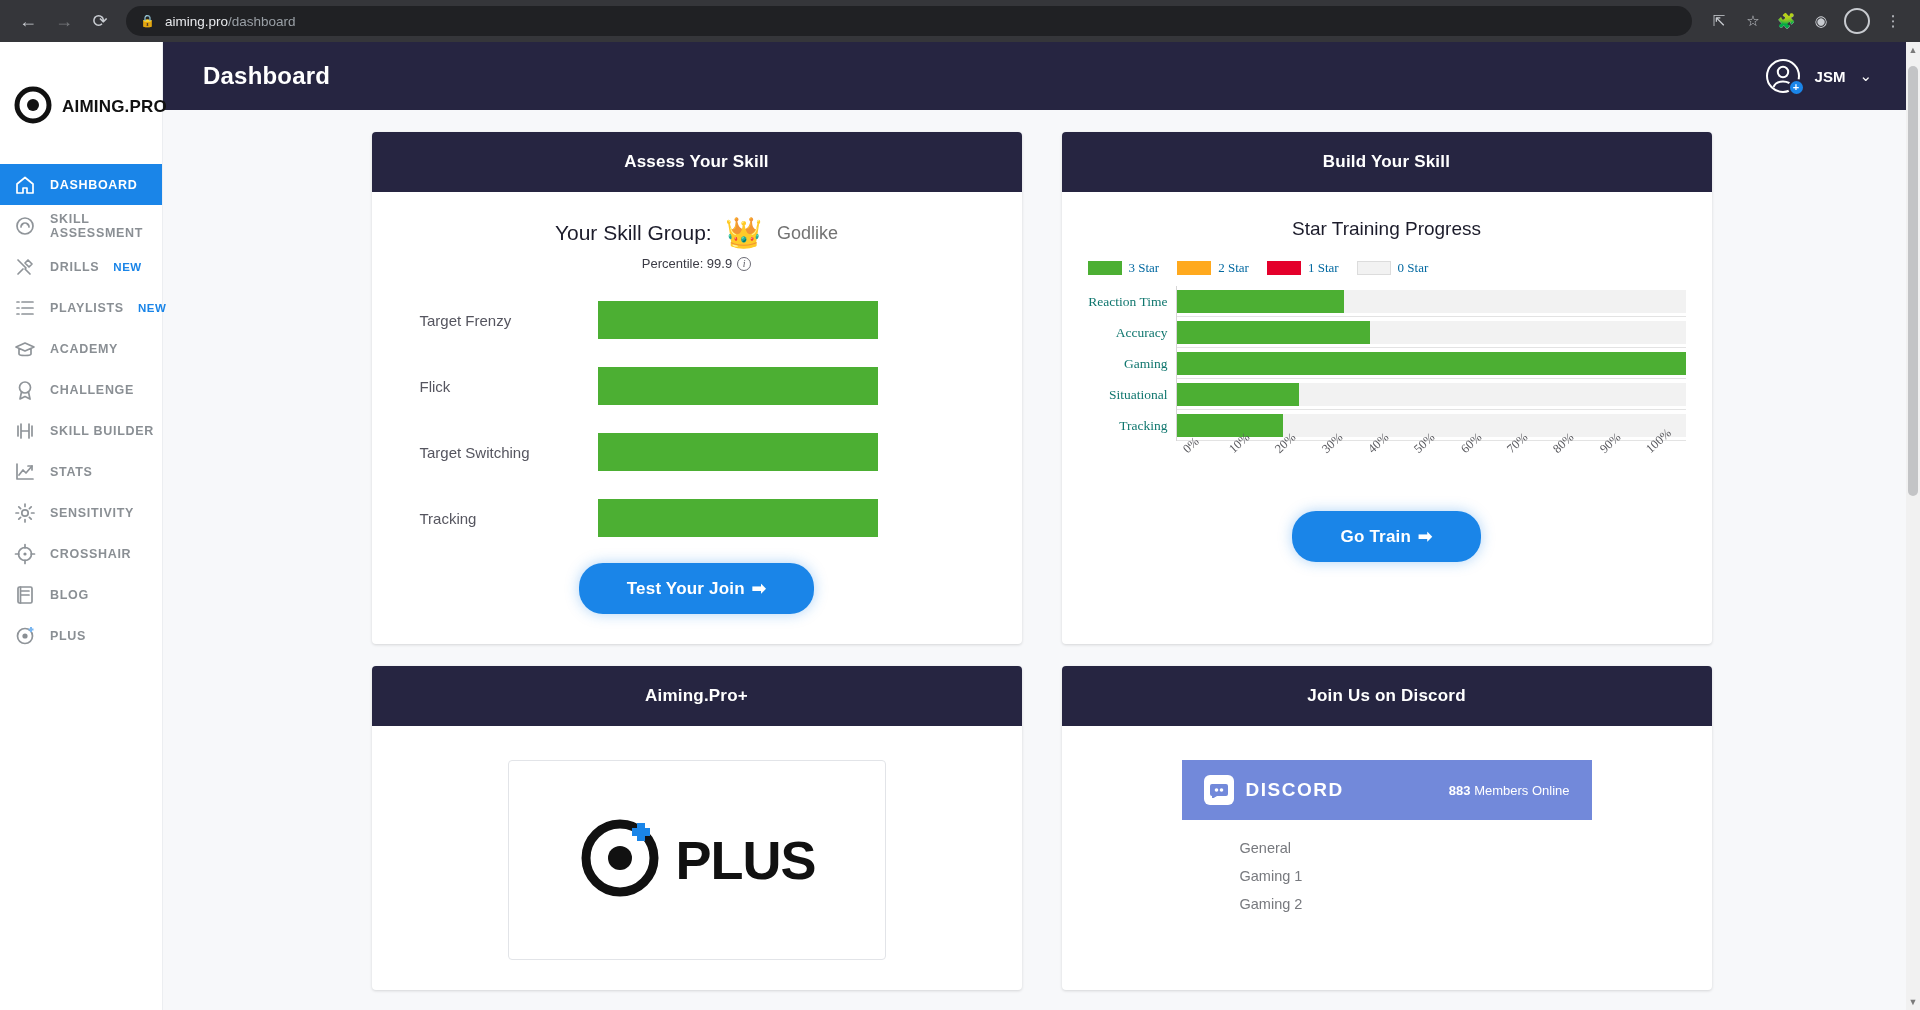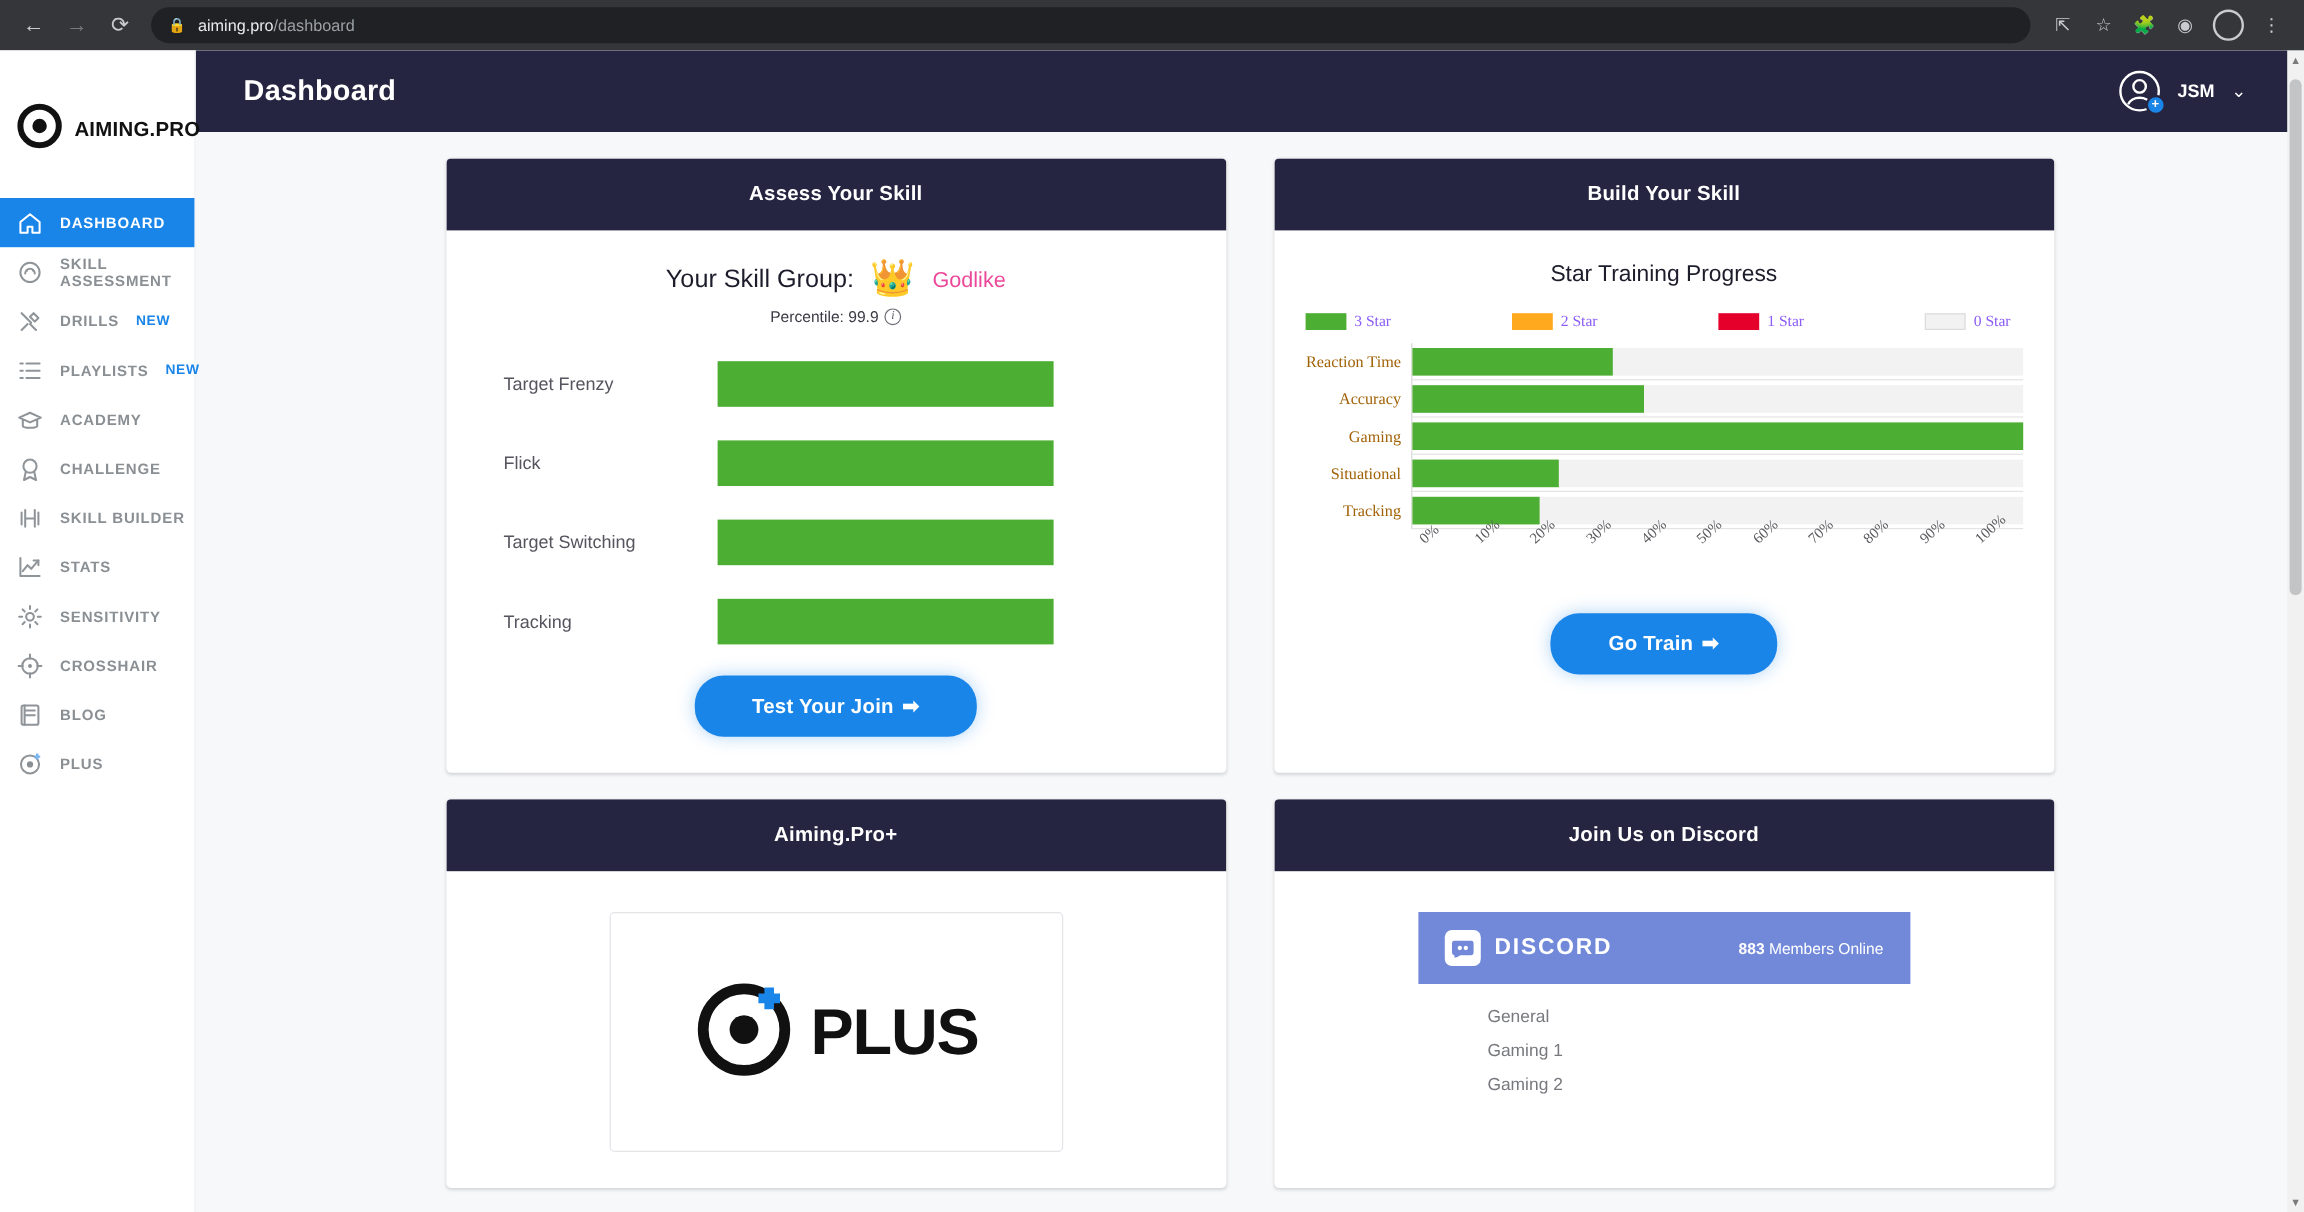--- a/index.html
+++ b/index.html
@@ -97,21 +97,21 @@
     padding: 20px 26px; letter-spacing: .2px; text-align: center;
   }
   .card-body { padding: 26px 26px 30px; }
 
   
   #skill-group-row {
     display: flex; align-items: center; justify-content: center; gap: 14px;
     font-size: 21px; color: #1c1c2b;
   }
   #skill-group-row .crown { font-size: 30px; line-height: 1; }
-  #skill-rank { font-size: 18px; color: #ec4899; }
+  #skill-rank { font-size: 18px; color: #737373; }
   #percentile-row {
     text-align: center; font-size: 13px; color: #3b3b45;
     margin-top: 8px; display: flex; align-items: center; justify-content: center; gap: 5px;
   }
   .info-circle {
     width: 14px; height: 14px; border-radius: 50%; border: 1px solid #6b6b75;
     font-size: 10px; line-height: 12px; text-align: center; color: #5a5a63;
     font-family: "Liberation Serif", serif; font-style: italic;
   }
   #skill-bars { margin-top: 30px; }
@@ -124,29 +124,29 @@
   .cta {
     background: #1a85e8; color: #fff; border: none; border-radius: 24px;
     font-size: 17px; font-weight: bold; padding: 15px 48px;
     box-shadow: 0 0 14px rgba(26,133,232,.35); letter-spacing: .2px;
   }
   .cta .arrow { margin-left: 7px; }
 
   
   #chart-title { text-align: center; font-size: 19px; color: #1c1c2b; margin-bottom: 20px; }
   #chart-legend {
-    display: flex; justify-content: space-between; align-items: center; gap: 8px;
-    font-family: "Liberation Serif", serif; font-size: 13px; color: #8b5cf6; margin-bottom: 10px;
+    display: flex; justify-content: flex-start; align-items: center; gap: 8px;
+    font-family: "Liberation Serif", serif; font-size: 13px; color: #0369a1; margin-bottom: 10px;
   }
   .legend-item { display: flex; align-items: center; gap: 7px; margin-right: 10px; }
   .legend-swatch { width: 34px; height: 14px; }
   #chart-plot { display: flex; }
   #chart-ylabels {
     width: 88px; flex: none; font-family: "Liberation Serif", serif;
-    font-size: 13.5px; color: #a16207; text-align: right; padding-right: 8px;
+    font-size: 13.5px; color: #0f766e; text-align: right; padding-right: 8px;
   }
   #chart-ylabels .ytick { height: 31px; display: flex; align-items: center; justify-content: flex-end; }
   #chart-bars { flex: 1; border-left: 1px solid #d6d6d6; }
   .cbar-row { height: 31px; display: flex; align-items: center; border-bottom: 1px solid #e3e3e3; }
   .cbar-track { width: 100%; height: 23px; background: #f2f2f2; }
   .cbar-fill { height: 100%; background: #4caf33; }
   #chart-xaxis { display: flex; margin-left: 88px; height: 44px; position: relative; }
   .xtick {
     flex: 1; font-family: "Liberation Serif", serif; font-size: 12.5px; color: #5a5a5f;
     transform: rotate(-42deg); transform-origin: left top;

